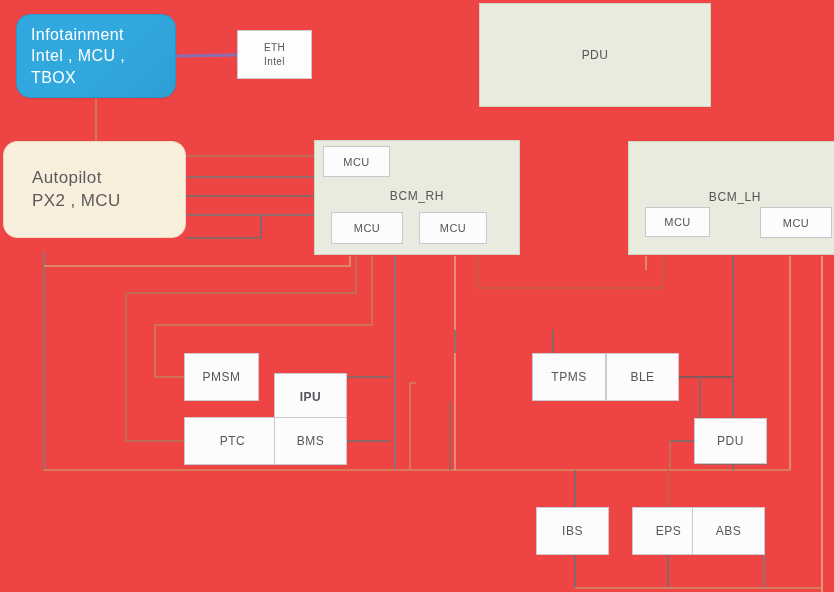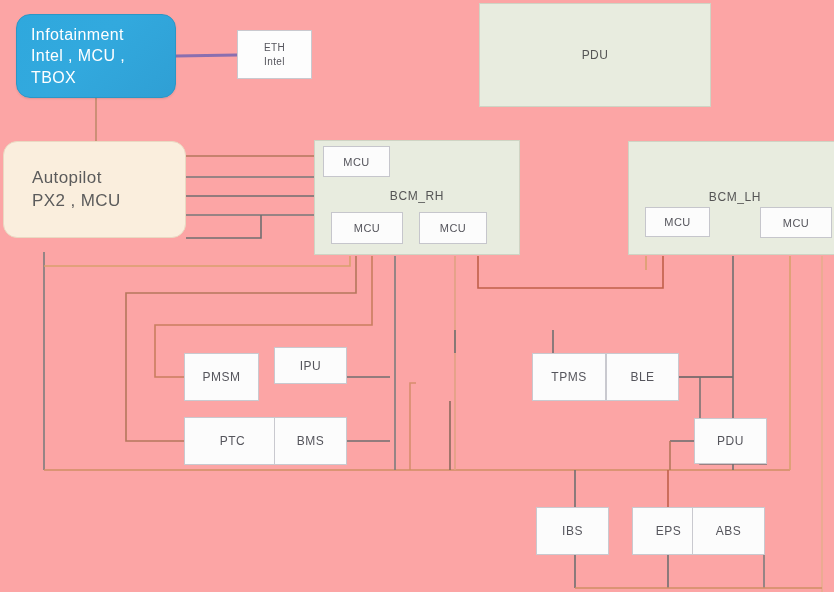--- a/index.html
+++ b/index.html
@@ -5,21 +5,21 @@
 <style>
   html,body{margin:0;padding:0;}
   body{
     background:#ffffff;
     font-family:"Liberation Sans", sans-serif;
   }
   #canvas{
     position:relative;
     width:834px;
     height:592px;
-    background:#fca5a5;
+    background:#ef4444;
     overflow:hidden;
   }
   svg#wires{
     position:absolute;
     left:0; top:0;
     width:834px; height:592px;
     pointer-events:none;
   }
   .node{
     position:absolute;
@@ -214,21 +214,21 @@
   <div class="node n-mcu" style="left:645px; top:207px; width:65px; height:30px;">
     <span>MCU</span>
   </div>
   <div class="node n-mcu" style="left:760px; top:207px; width:72px; height:31px;">
     <span>MCU</span>
   </div>
 
   <div class="node n-white" style="left:184px; top:353px; width:75px; height:48px;">
     <span>PMSM</span>
   </div>
-  <div class="node n-white" style="left:274px; top:347px; width:73px; height:37px;">
+  <div class="node n-white" style="left:274px; top:373px; width:73px; height:48px;font-weight:bold;">
     <span>IPU</span>
   </div>
   <div class="node n-white" style="left:184px; top:417px; width:97px; height:48px;">
     <span>PTC</span>
   </div>
   <div class="node n-white" style="left:274px; top:417px; width:73px; height:48px;">
     <span>BMS</span>
   </div>
 
   <div class="node n-white" style="left:496px; top:353px; width:74px; height:48px;margin-left:36px;">

